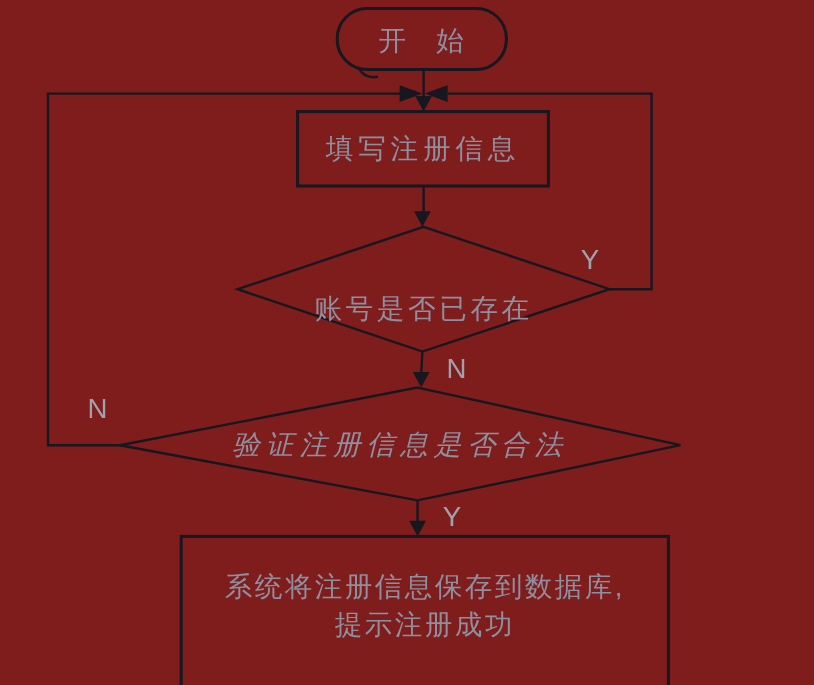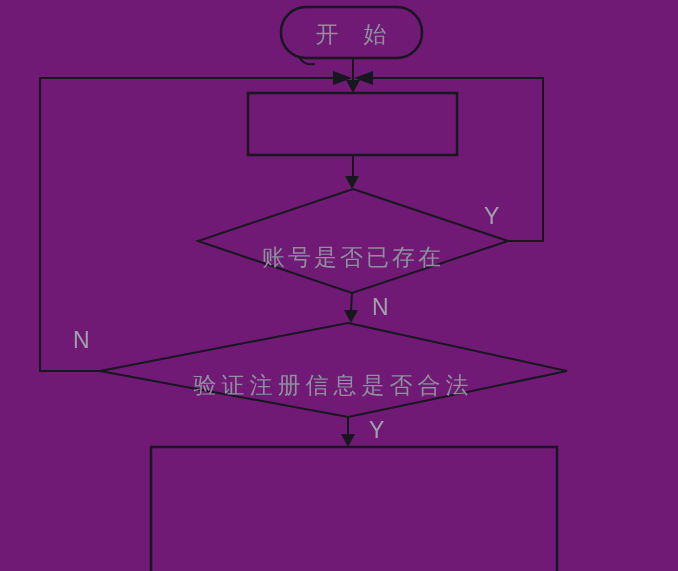--- a/index.html
+++ b/index.html
@@ -4,21 +4,21 @@
 <style>
   html, body {
     margin: 0;
     padding: 0;
     background: #ffffff;
   }
   .canvas {
     position: relative;
     width: 678px;
     height: 571px;
-    background: #701a75;
+    background: #7f1d1d;
     overflow: hidden;
     font-family: "Liberation Sans", sans-serif;
   }
   .flow-svg {
     position: absolute;
     left: 0;
     top: 0;
   }
   .node-label {
     position: absolute;
@@ -74,25 +74,30 @@
     <polygon points="348,323 567,371 348,417 100,371" fill="none" stroke="#17171f" stroke-width="2"></polygon>
 
     <line x1="348" y1="417" x2="348" y2="435" stroke="#17171f" stroke-width="2"></line>
     <polygon points="341,434 355,434 348,447" fill="#17171f"></polygon>
 
     <rect x="151" y="447" width="406" height="130" fill="none" stroke="#17171f" stroke-width="2.5"></rect>
   </svg>
 
   <div class="node-label" style="left:281px; top:20px; width:141px; letter-spacing:1px;">开　始</div>
 
+  <div class="node-label" style="left:248px; top:110px; width:209px; letter-spacing:4px;">填写注册信息</div>
 
   <div class="node-label" style="left:198px; top:227px; width:310px; letter-spacing:3px;margin-top:16px;">账号是否已存在</div>
 
-  <div class="node-label" style="left:100px; top:371px; width:467px; letter-spacing:5px;">验证注册信息是否合法</div>
+  <div class="node-label" style="left:100px; top:356px; width:467px; letter-spacing:5px;font-style:italic;">验证注册信息是否合法</div>
 
+  <div class="node-label-multiline" style="left:151px; top:474px; width:406px; letter-spacing:2px;">
+    <div>系统将注册信息保存到数据库,</div>
+    <div>提示注册成功</div>
+  </div>
 
   <div class="edge-label" style="left:484px; top:204px;">Y</div>
 
   <div class="edge-label" style="left:372px; top:295px;">N</div>
 
   <div class="edge-label" style="left:73px; top:328px;">N</div>
 
   <div class="edge-label" style="left:369px; top:418px;">Y</div>
 
 </div>

